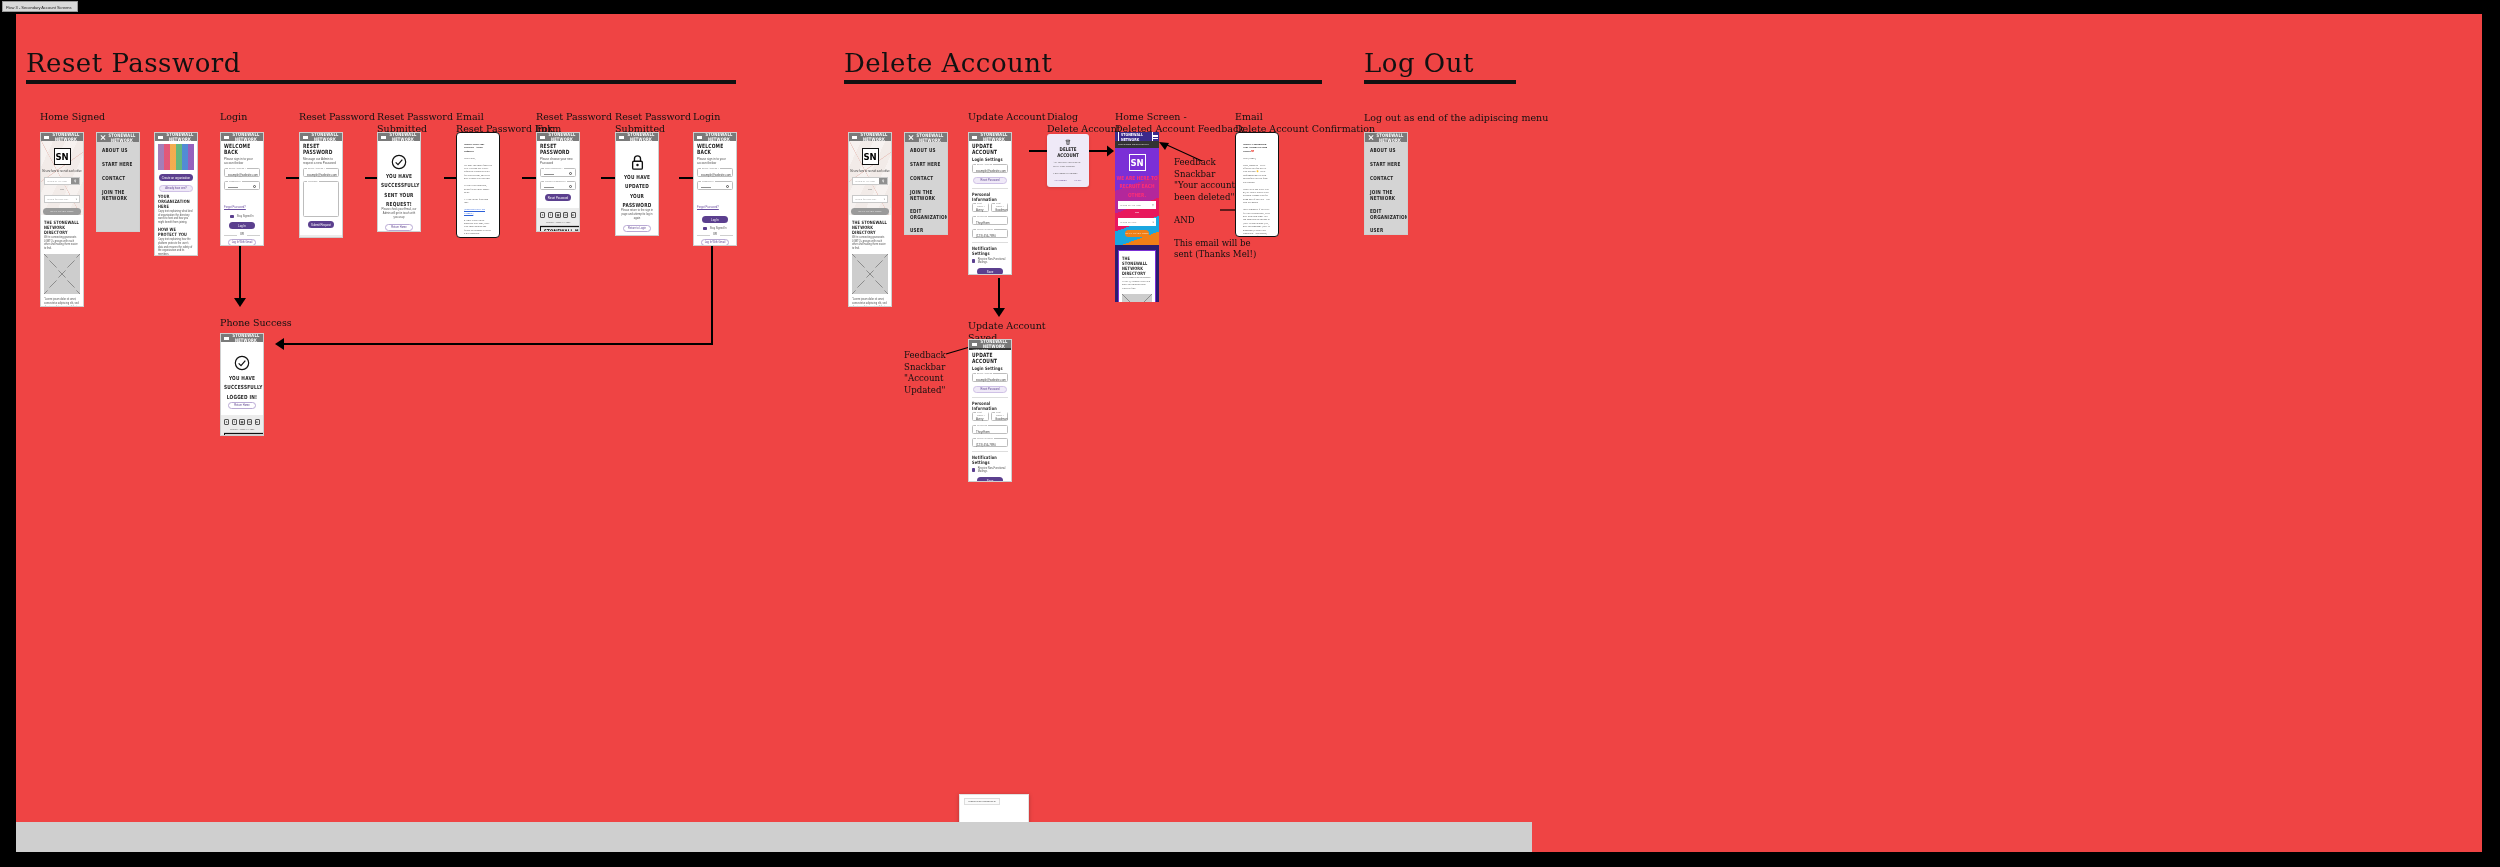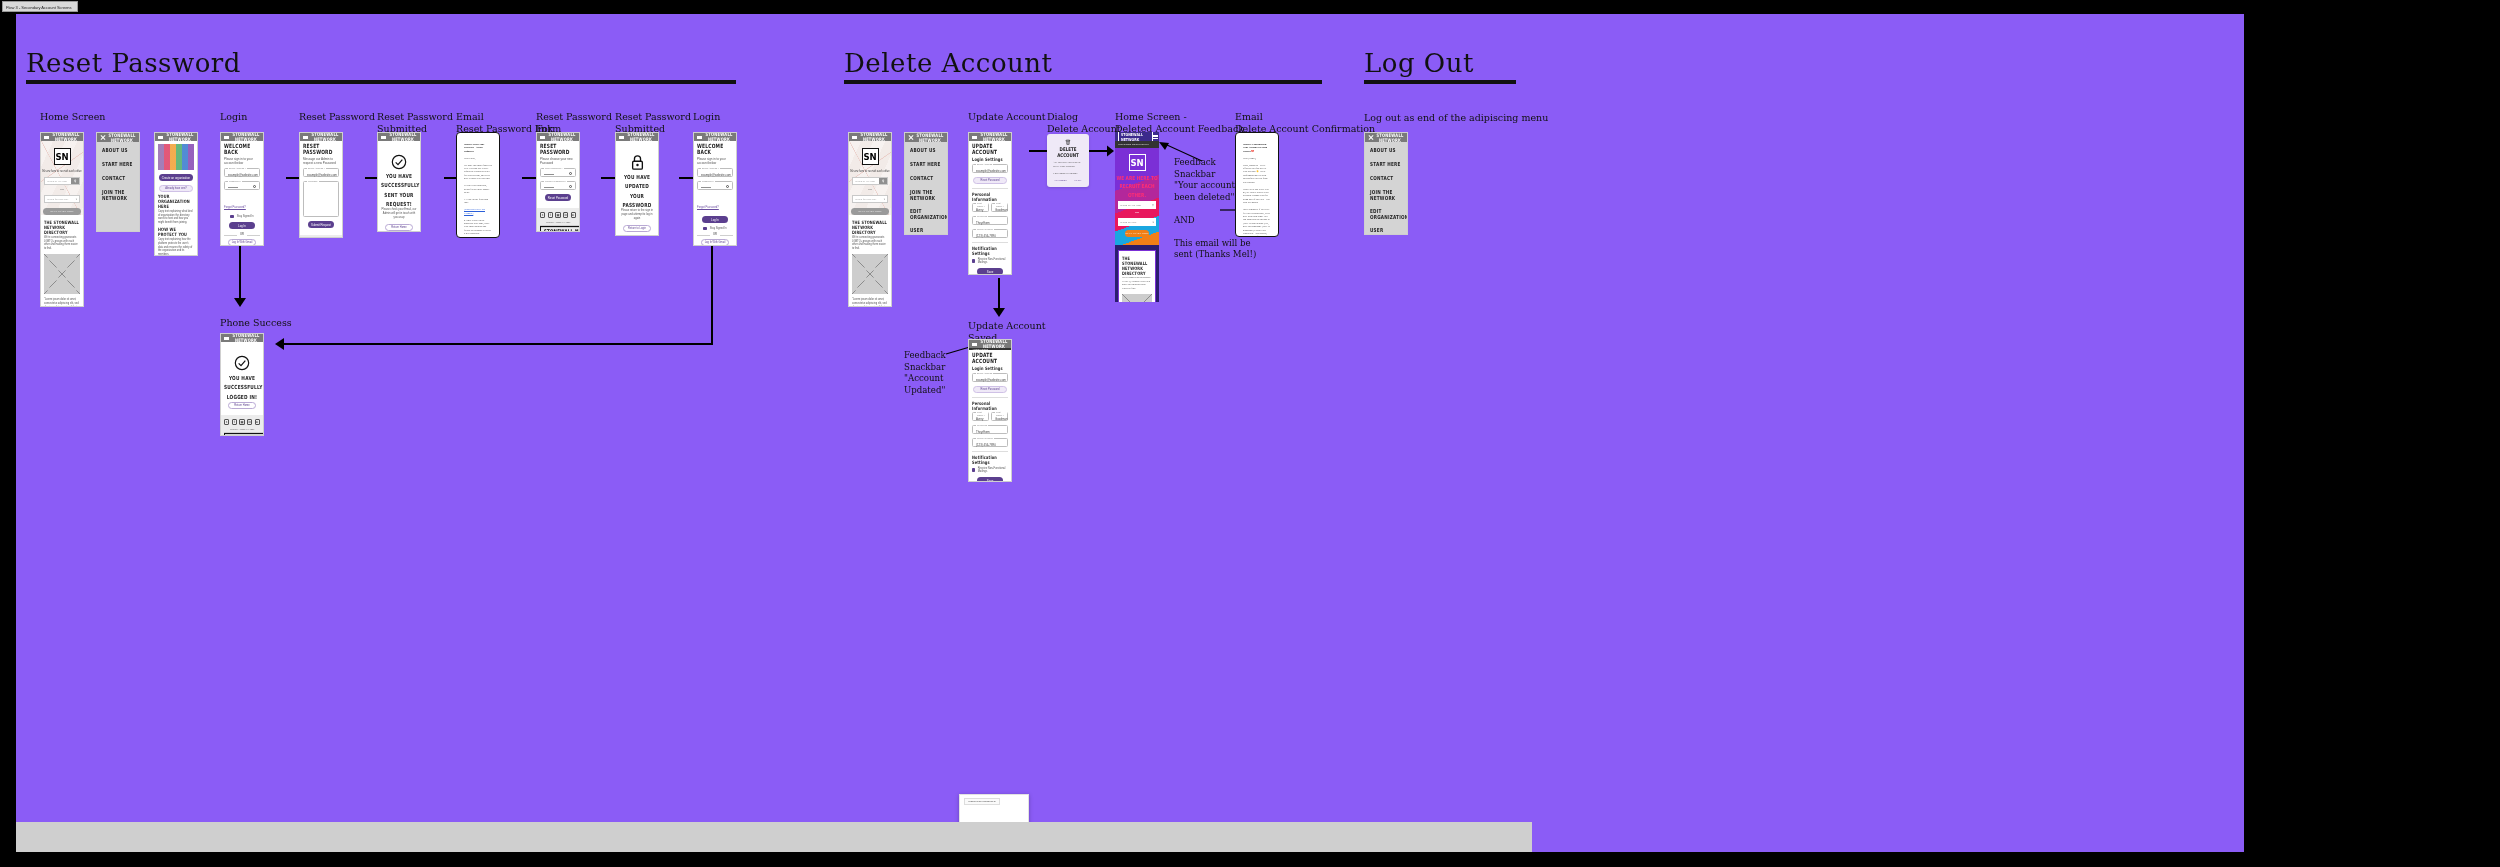--- a/index.html
+++ b/index.html
@@ -6,21 +6,21 @@
   html,body { width:2500px; height:867px; overflow:hidden; background:#000; }
   body { font-family:"Liberation Serif", serif; }
 
   #canvas { position:relative; width:2500px; height:867px; background:#000; }
 
   
   .frame-left { position:absolute; left:0; top:0; width:16px; height:867px; background:#000; z-index:40;}
   .frame-top  { position:absolute; left:0; top:0; width:2500px; height:14px; background:#000; z-index:40;}
   .frame-right{ position:absolute; right:0; top:0; width:18px; height:867px; background:#000; z-index:40;}
 
-  .page { position:absolute; left:16px; top:14px; width:2228px; height:838px; background:#8b5cf6; overflow:hidden;}
+  .page { position:absolute; left:16px; top:14px; width:2466px; height:838px; background:#ef4444; overflow:hidden;}
 
   .tabchip { position:absolute; left:2px; top:1px; width:76px; height:11px; background:#d9d9d9; border:1px solid #999;
              font-family:"Liberation Sans",sans-serif; font-size:4px; color:#222; line-height:11px; padding-left:3px;
              white-space:nowrap; overflow:hidden; z-index:60;}
 
   
   .bottombar { position:absolute; left:0; bottom:0; width:1516px; height:30px; background:#cfcfcf; }
 
   
   .sect-title { position:absolute; font-family:"DejaVu Serif", serif; font-size:26px; color:#111; letter-spacing:.5px; white-space:nowrap;}
@@ -173,21 +173,21 @@
 
     <div class="sect-title" style="left:10px; top:34px;">Reset Password</div>
     <div class="sect-rule" style="left:10px; top:66px; width:710px;"></div>
 
     <div class="sect-title" style="left:828px; top:34px;">Delete Account</div>
     <div class="sect-rule" style="left:828px; top:66px; width:478px;"></div>
 
     <div class="sect-title" style="left:1348px; top:34px;">Log Out</div>
     <div class="sect-rule" style="left:1348px; top:66px; width:152px;"></div>
 
-    <div class="col-label" style="left:24px;  top:97px;">Home Screen</div>
+    <div class="col-label" style="left:24px;  top:97px;">Home Signed</div>
     <div class="col-label" style="left:204px; top:97px;">Login</div>
     <div class="col-label" style="left:283px; top:97px;">Reset Password</div>
     <div class="col-label" style="left:361px; top:97px;">Reset Password
 Submitted</div>
     <div class="col-label" style="left:440px; top:97px;">Email
 Reset Password link</div>
     <div class="col-label" style="left:520px; top:97px;">Reset Password
 Form</div>
     <div class="col-label" style="left:599px; top:97px;">Reset Password
 Submitted</div>

